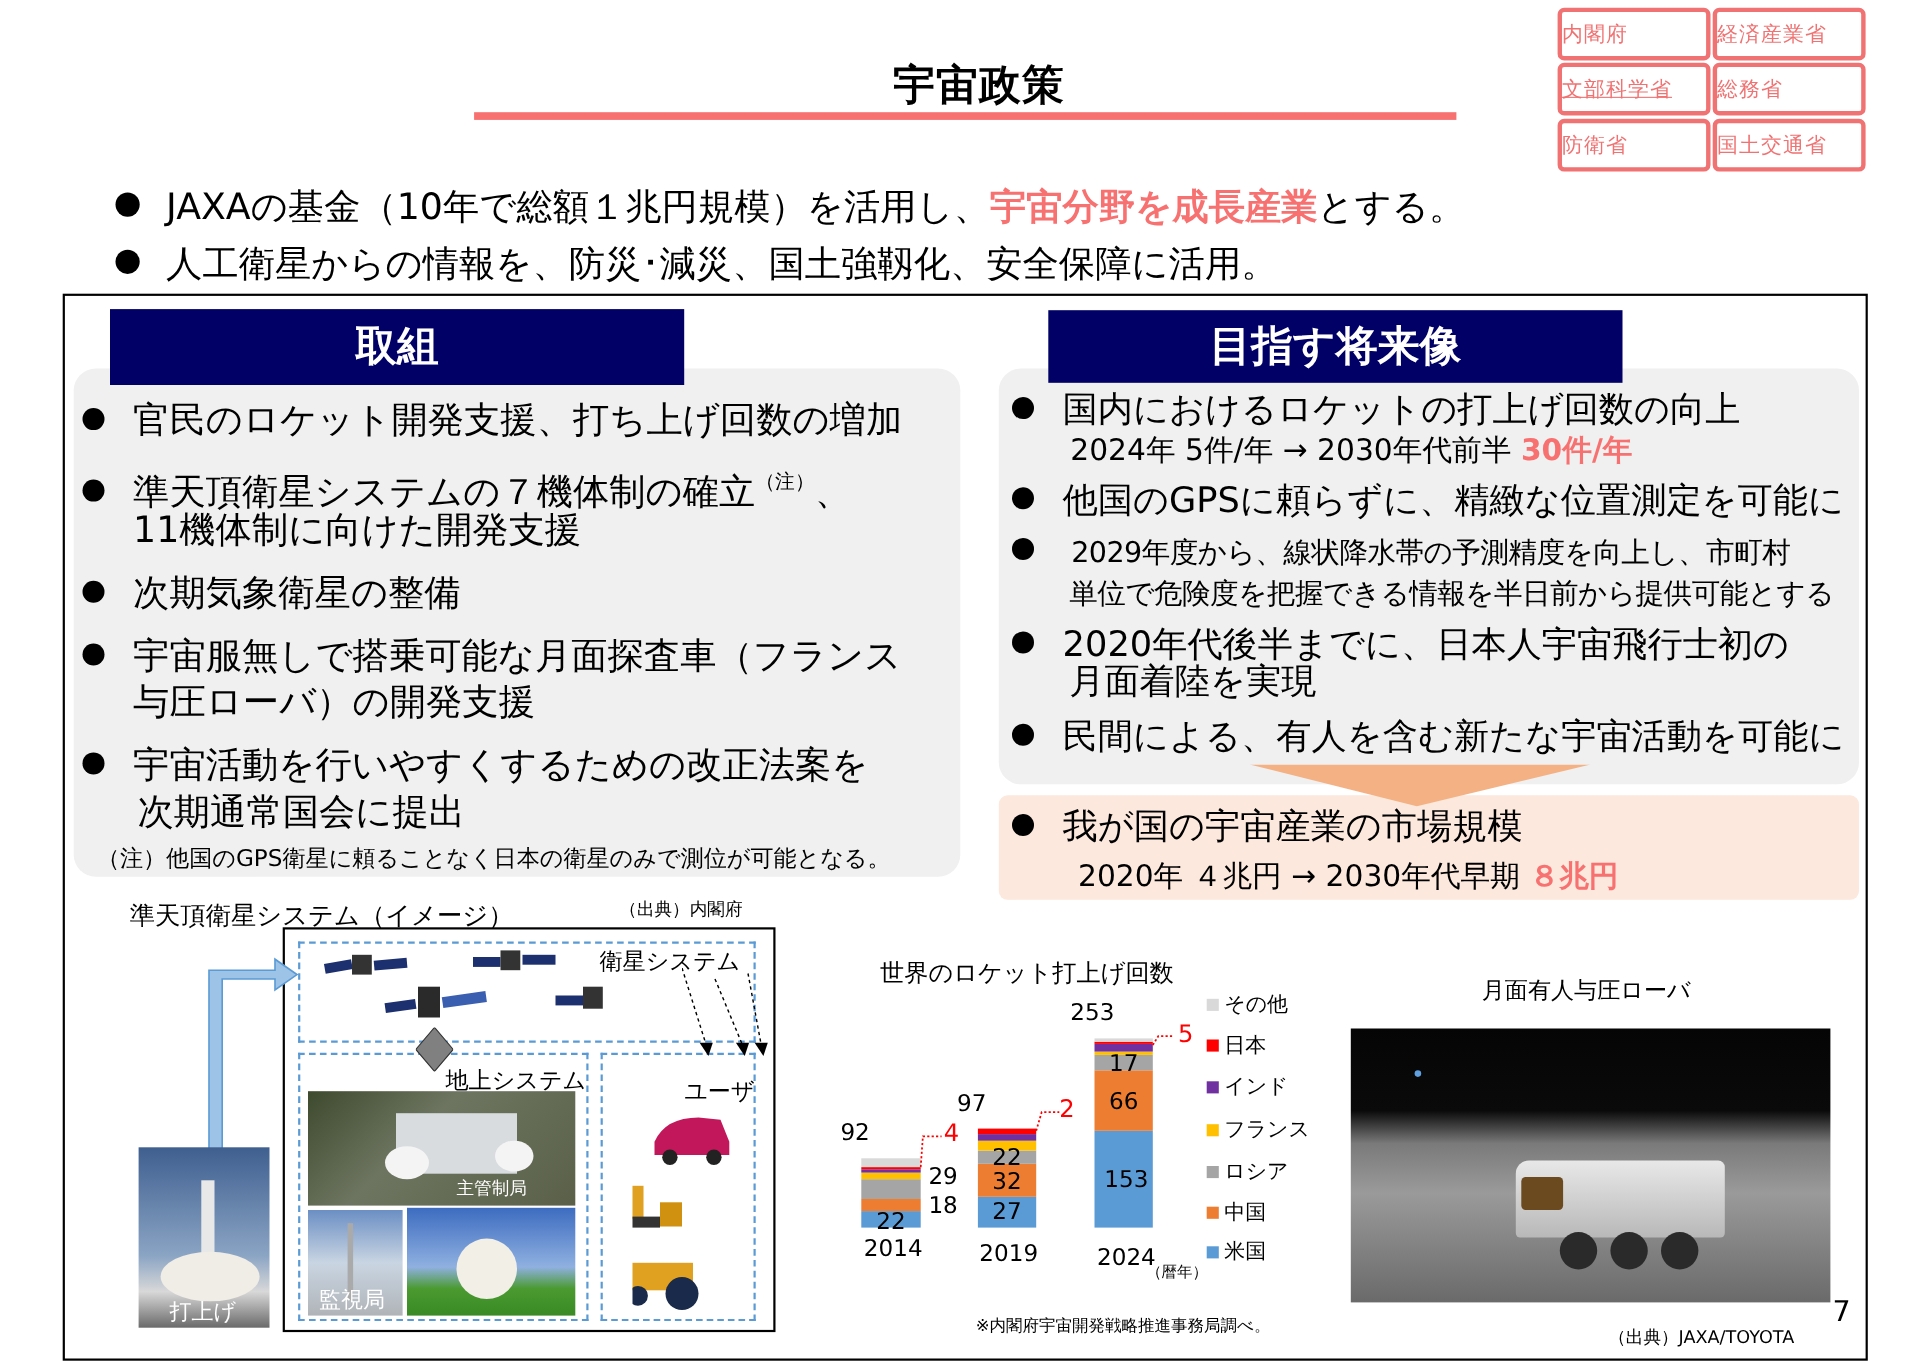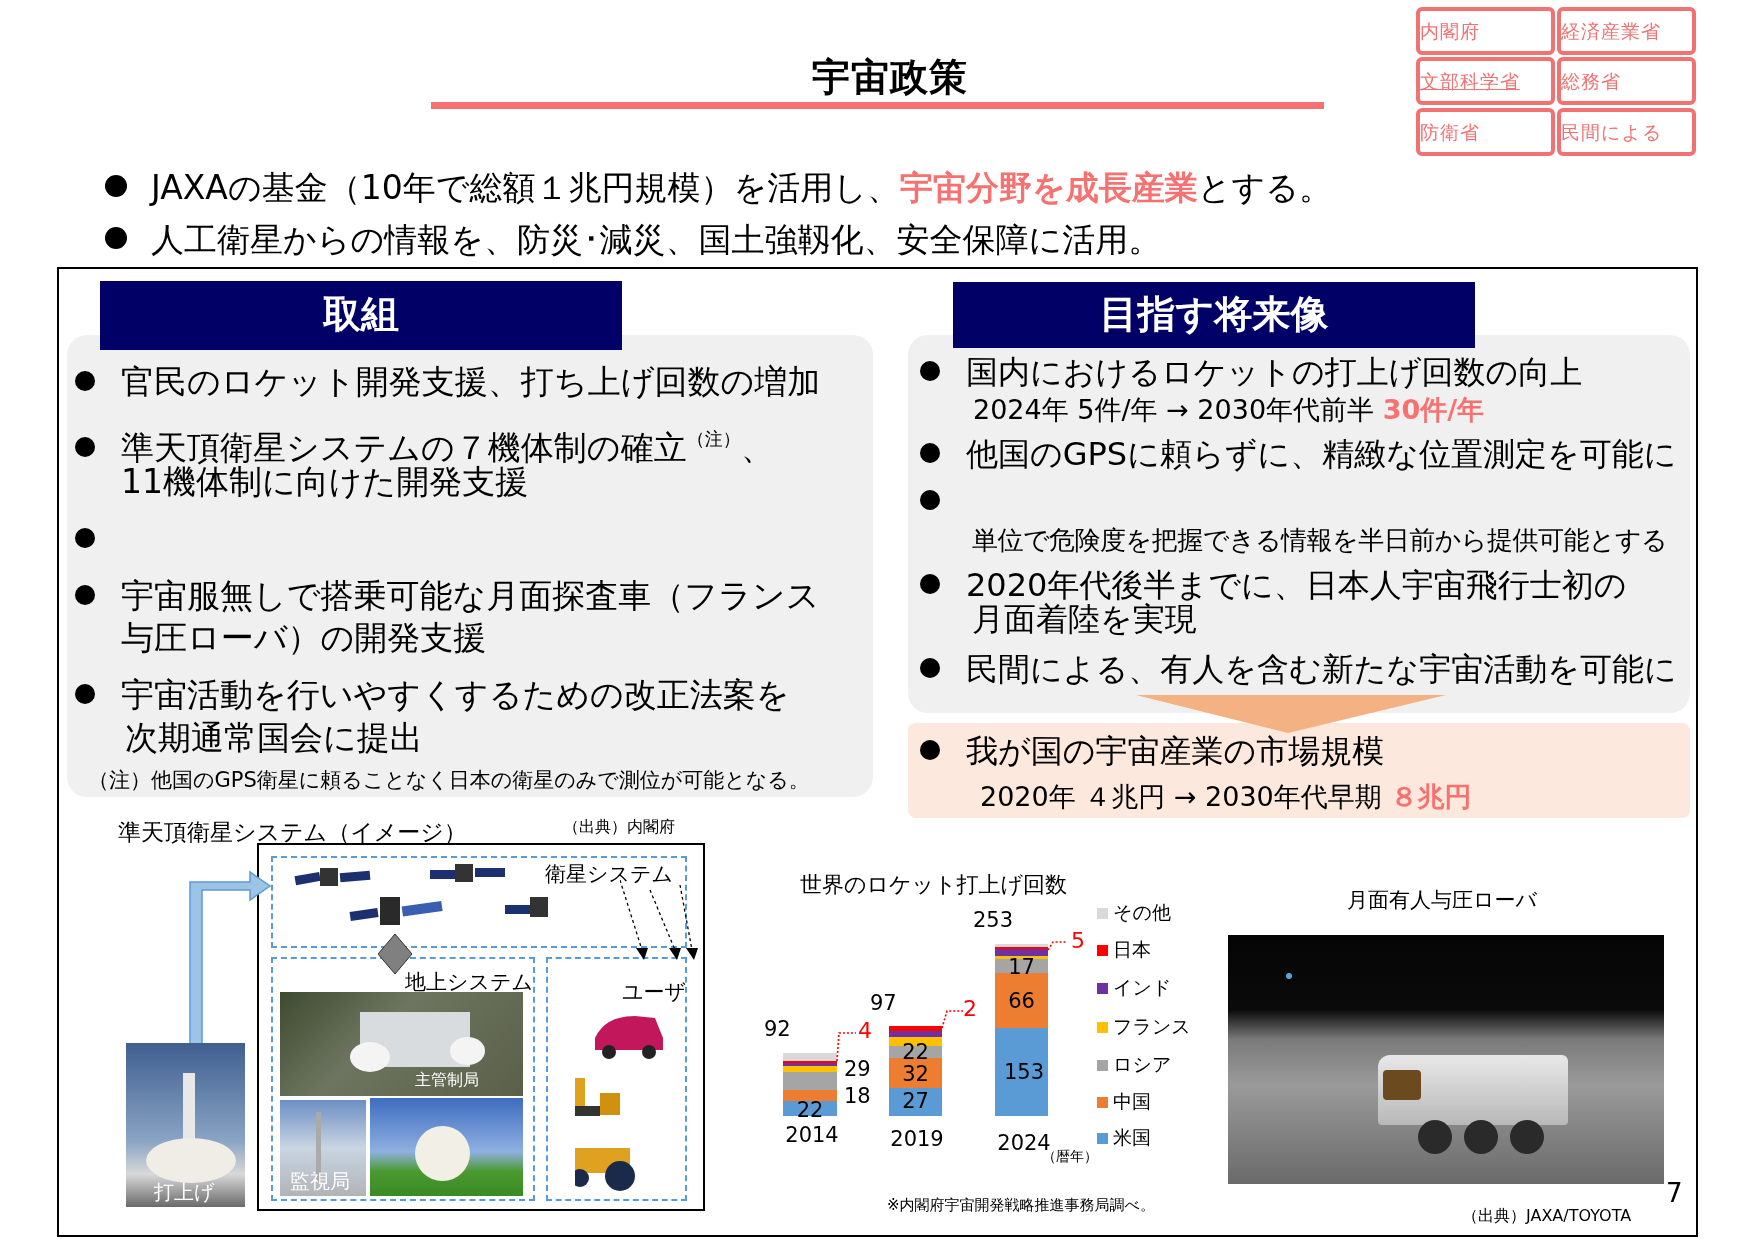--- a/index.html
+++ b/index.html
@@ -39,21 +39,21 @@
 
 <div class="abs title">宇宙政策</div>
 <div class="abs title-line"></div>
 
 <div>
   <div class="ministry" style="left:1416px;top:7px;">内閣府</div>
   <div class="ministry" style="left:1557px;top:7px;">経済産業省</div>
   <div class="ministry" style="left:1416px;top:57px;text-decoration:underline;">文部科学省</div>
   <div class="ministry" style="left:1557px;top:57px;">総務省</div>
   <div class="ministry" style="left:1416px;top:108px;">防衛省</div>
-  <div class="ministry" style="left:1557px;top:108px;">民間による</div>
+  <div class="ministry" style="left:1557px;top:108px;">国土交通省</div>
 </div>
 
 <div class="top-bullet" style="top:168px;">
   <span class="dot"></span><span>JAXAの基金（10年で総額１兆円規模）を活用し、</span><span class="hl">宇宙分野を成長産業</span><span>とする。</span>
 </div>
 <div class="top-bullet" style="top:220px;">
   <span class="dot"></span><span>人工衛星からの情報を、防災･減災、国土強靱化、安全保障に活用。</span>
 </div>
 
 <div class="abs main-box"></div>
@@ -62,21 +62,21 @@
 <div class="header" style="left:100px;top:281px;width:522px;height:69px;line-height:66px;">取組</div>
 
 <div class="item" style="left:75px;top:362px;">
   <span class="dot"></span><span>官民のロケット開発支援、打ち上げ回数の増加</span>
 </div>
 <div class="item" style="left:75px;top:419px;">
   <span class="dot"></span><span>準天頂衛星システムの７機体制の確立</span><span style="font-size:18px;vertical-align:14px;">（注）</span><span>、</span>
 </div>
 <div class="item" style="left:121px;top:462px;">11機体制に向けた開発支援</div>
 <div class="item" style="left:75px;top:519px;">
-  <span class="dot"></span>
+  <span class="dot"></span><span>次期気象衛星の整備</span>
 </div>
 <div class="item" style="left:75px;top:576px;">
   <span class="dot"></span><span>宇宙服無しで搭乗可能な月面探査車（フランス</span>
 </div>
 <div class="item" style="left:121px;top:618px;">与圧ローバ）の開発支援</div>
 <div class="item" style="left:75px;top:675px;">
   <span class="dot"></span><span>宇宙活動を行いやすくするための改正法案を</span>
 </div>
 <div class="item" style="left:125px;top:718px;">次期通常国会に提出</div>
 <div class="note" style="left:88px;top:766px;">（注）他国のGPS衛星に頼ることなく日本の衛星のみで測位が可能となる。</div>
@@ -87,21 +87,21 @@
 <div class="item-r" style="left:920px;top:353px;">
   <span class="dot"></span><span>国内におけるロケットの打上げ回数の向上</span>
 </div>
 <div class="sub" style="left:973px;top:393px;">
   <span>2024年 5件/年 → 2030年代前半 </span><span class="hl">30件/年</span>
 </div>
 <div class="item-r" style="left:920px;top:435px;">
   <span class="dot"></span><span>他国のGPSに頼らずに、精緻な位置測定を可能に</span>
 </div>
 <div class="sub-small" style="left:920px;top:486px;">
-  <span class="dot" style="width:20px;height:20px;margin-right:26px;"></span>
+  <span class="dot" style="width:20px;height:20px;margin-right:26px;"></span><span> 2029年度から、線状降水帯の予測精度を向上し、市町村</span>
 </div>
 <div class="sub-small" style="left:972px;top:523px;">単位で危険度を把握できる情報を半日前から提供可能とする</div>
 <div class="item-r" style="left:920px;top:566px;">
   <span class="dot"></span><span>2020年代後半までに、日本人宇宙飛行士初の</span>
 </div>
 <div class="item-r" style="left:972px;top:600px;">月面着陸を実現</div>
 <div class="item-r" style="left:920px;top:650px;">
   <span class="dot"></span><span>民間による、有人を含む新たな宇宙活動を可能に</span>
 </div>
 

